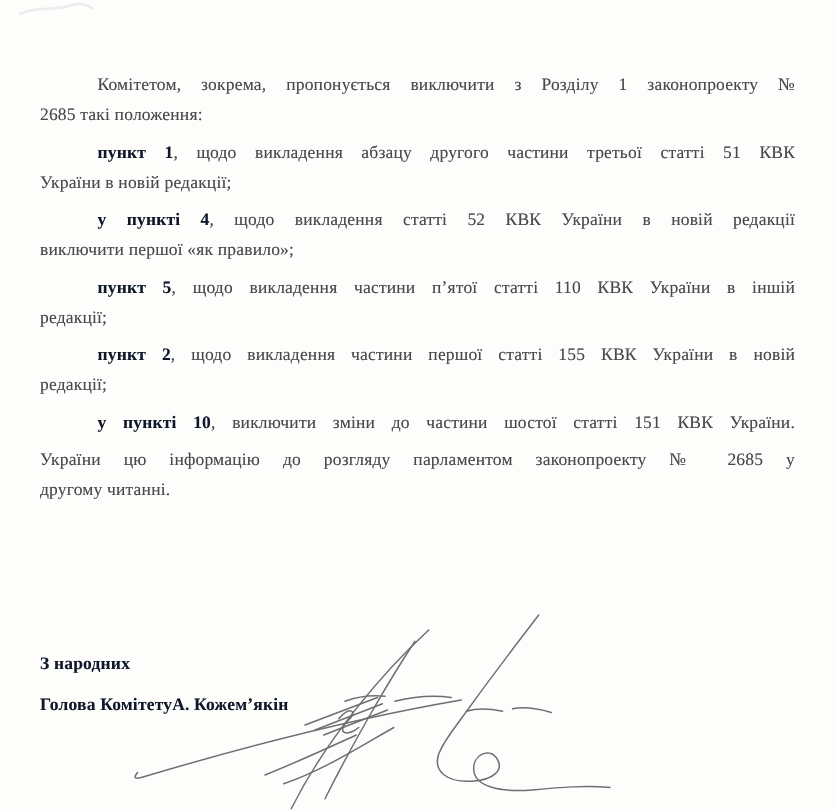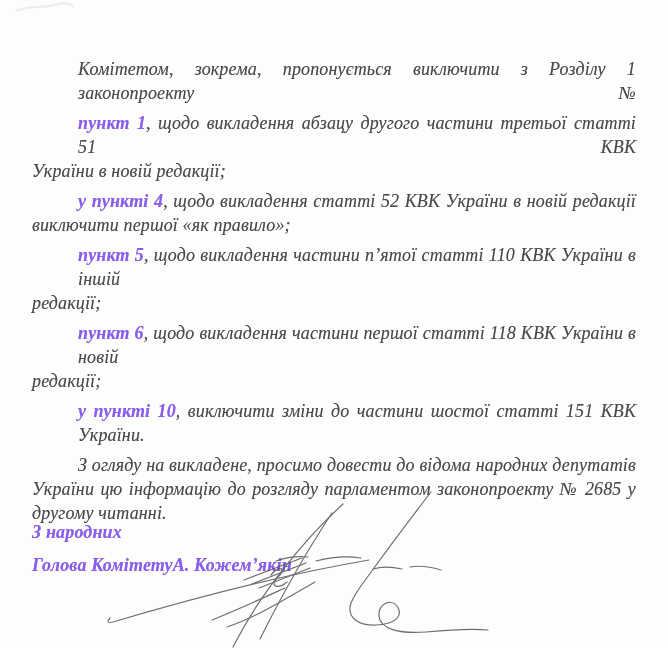--- a/index.html
+++ b/index.html
@@ -17,35 +17,34 @@
     color: #4a4a4d;
   }
   .content {
     position: absolute;
     left: 32px;
     top: 57px;
     width: 604px;
   }
   .para { margin: 0 0 6px 0; }
   .line {
-    font-size: 18px;
+    font-size: 14px;
     line-height: 24px;
     letter-spacing: 0.15px;
     text-align: left;
     text-shadow: 0 0 0.5px rgba(74,74,77,0.45);
-    font-style: italic;
   }
   .just {
     text-align: justify;
     text-align-last: justify;
   }
   .indent { padding-left: 46px; }
   .bold, b {
     font-weight: 700;
-    color: #8b5cf6;
+    color: #0f172a;
   }
   .sig {
     position: absolute;
     left: 32px;
     right: 31px;
     top: 520px;
   }
   .sig .line { line-height: 24px; }
   .sig-row {
     display: flex;
@@ -75,48 +74,48 @@
 <div class="page">
 
   <svg class="corner-mark-svg" viewBox="0 0 64 18">
     <path d="M 2 11 C 14 5 30 9 44 4 C 50 2 57 4 60 7" fill="none" stroke="#e7e7e6" stroke-width="2" stroke-linecap="round" opacity="0.8"></path>
   </svg>
 
   <div class="content">
 
     <div class="para">
       <div class="line just indent">Комітетом, зокрема, пропонується виключити з Розділу 1 законопроекту №</div>
+      <div class="line">2685 такі положення:</div>
     </div>
 
     <div class="para">
       <div class="line just indent"><b>пункт 1</b><span>, щодо викладення абзацу другого частини третьої статті 51 КВК</span></div>
       <div class="line">України в новій редакції;</div>
     </div>
 
     <div class="para">
       <div class="line just indent"><b>у пункті 4</b><span>, щодо викладення статті 52 КВК України в новій редакції</span></div>
       <div class="line">виключити першої «як правило»;</div>
     </div>
 
     <div class="para">
       <div class="line just indent"><b>пункт 5</b><span>, щодо викладення частини п’ятої статті 110 КВК України в іншій</span></div>
       <div class="line">редакції;</div>
     </div>
 
     <div class="para">
-      <div class="line just indent"><b>пункт 6</b><span>, щодо викладення частини першої статті 118 КВК України в новій</span></div>
+      <div class="line just indent"><b>пункт 2</b><span>, щодо викладення частини першої статті 155 КВК України в новій</span></div>
       <div class="line">редакції;</div>
     </div>
 
     <div class="para">
       <div class="line just indent"><b>у пункті 10</b><span>, виключити зміни до частини шостої статті 151 КВК України.</span></div>
     </div>
 
     <div class="para">
-      <div class="line just indent">З огляду на викладене, просимо довести до відома народних депутатів</div>
       <div class="line just">України цю інформацію до розгляду парламентом законопроекту № 2685 у</div>
       <div class="line">другому читанні.</div>
     </div>
 
   </div>
 
   <div class="sig">
     <div class="line bold">З народних</div>
     <div class="sig-row">
       <div class="line bold">Голова Комітету</div>

